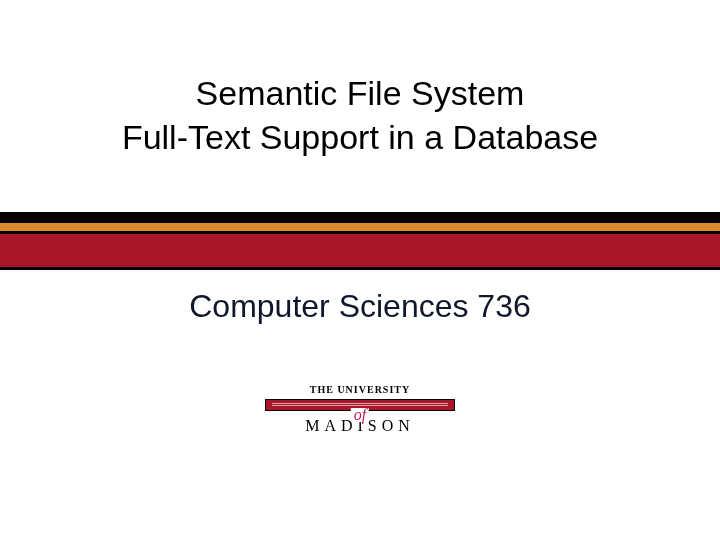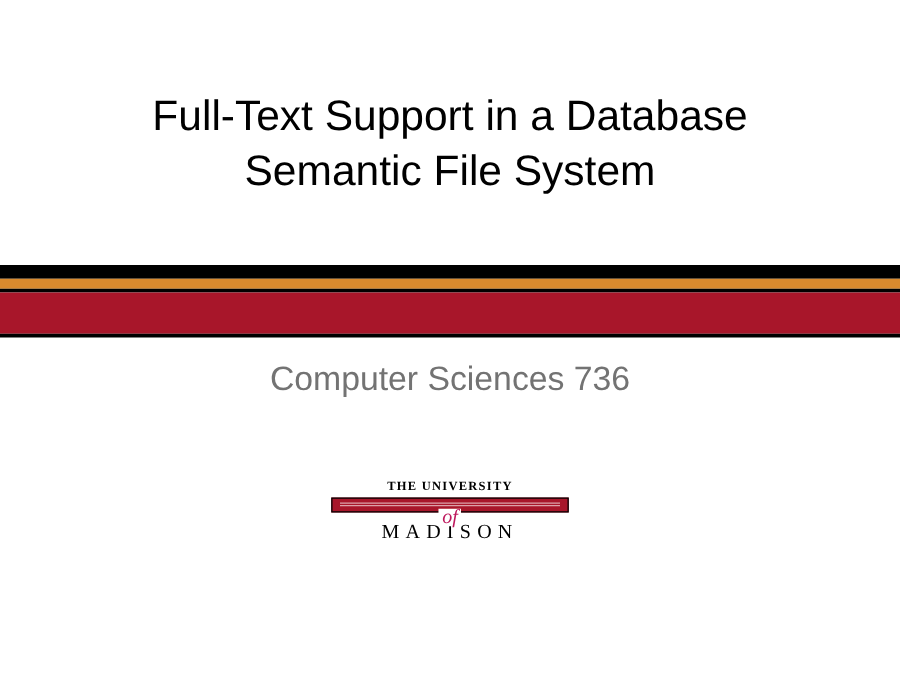--- a/index.html
+++ b/index.html
@@ -41,22 +41,22 @@
     left: 0;
     width: 100%;
     text-align: center;
   }
   .authors {
     font-size: 26px;
     color: #c89a3a;
     margin-bottom: 6px;
   }
   .course {
-    font-size: 27px;
-    color: #737373;
+    font-size: 32px;
+    color: #0f172a;
   }
   .logo-block {
     position: absolute;
     top: 384px;
     left: 50%;
     transform: translateX(-50%);
     text-align: center;
     width: 190px;
   }
   .logo-top {
@@ -108,22 +108,22 @@
     letter-spacing: 5px;
     color: #000;
     margin-top: 2px;
     font-family: "Times New Roman", serif;
   }
 </style>
 </head>
 <body>
 
 <div class="title-block">
+  <div class="line">Semantic File System</div>
   <div class="line">Full-Text Support in a Database</div>
-  <div class="line">Semantic File System</div>
 </div>
 
 <div class="stripe-group">
   <div class="stripe-black1"></div>
   <div class="stripe-orange"></div>
   <div class="stripe-black2"></div>
   <div class="stripe-red"></div>
   <div class="stripe-black3"></div>
 </div>
 

